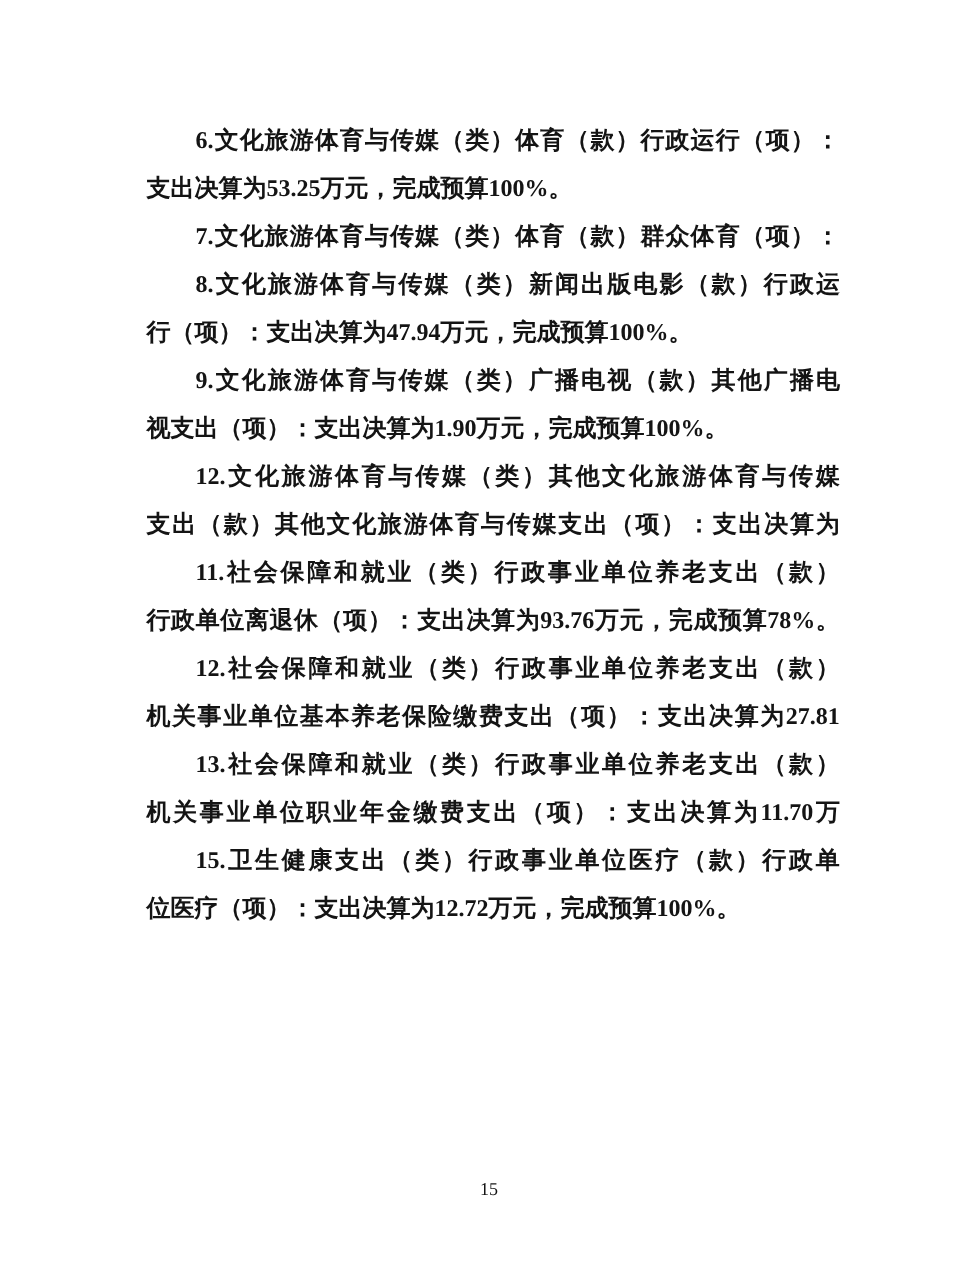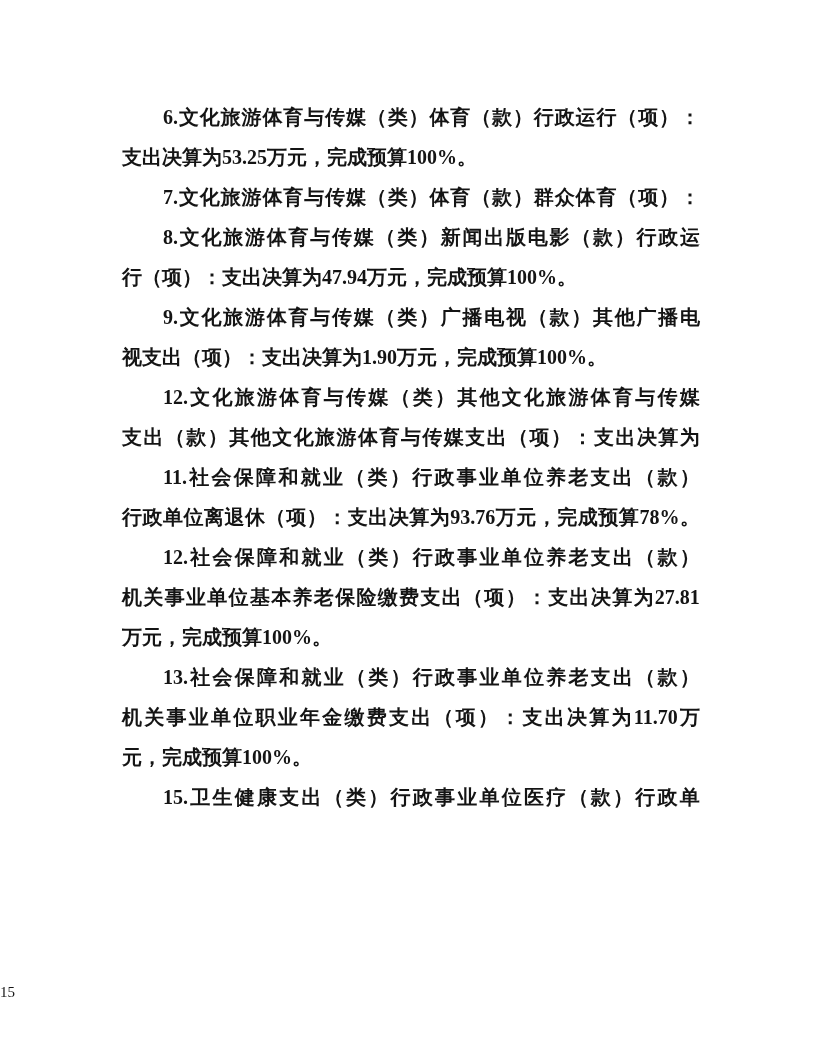--- a/index.html
+++ b/index.html
@@ -43,20 +43,21 @@
   .line.fill > span {
     flex: 0 0 auto;
   }
   .b { font-weight: 700; }
   .r { font-weight: 700; }
   .pageno {
     position: absolute;
     top: 982px;
     left: 0;
     width: 100%;
+    text-align: center;
     font-size: 15px;
     line-height: 20px;
     color: #141414;
   }
 </style>
 </head>
 <body>
 
 <div class="page">
   <div class="content" id="items">
@@ -342,21 +343,20 @@
           <span class="b">项</span>
           <span class="b">）</span>
           <span class="b">：</span>
           <span class="r">支</span>
           <span class="r">出</span>
           <span class="r">决</span>
           <span class="r">算</span>
           <span class="r">为</span>
           <span class="r">27.81</span>
         </div>
-        <div class="line"><span class="r">万元，完成预算100%。</span></div>
       </div>
       <div class="para">
         <div class="line fill indent">
           <span class="b">13.</span>
           <span class="b">社</span>
           <span class="b">会</span>
           <span class="b">保</span>
           <span class="b">障</span>
           <span class="b">和</span>
           <span class="b">就</span>
@@ -398,21 +398,20 @@
           <span class="b">）</span>
           <span class="b">：</span>
           <span class="r">支</span>
           <span class="r">出</span>
           <span class="r">决</span>
           <span class="r">算</span>
           <span class="r">为</span>
           <span class="r">11.70</span>
           <span class="r">万</span>
         </div>
-        <div class="line"><span class="r">元，完成预算100%。</span></div>
       </div>
       <div class="para">
         <div class="line fill indent">
           <span class="b">15.</span>
           <span class="b">卫</span>
           <span class="b">生</span>
           <span class="b">健</span>
           <span class="b">康</span>
           <span class="b">支</span>
           <span class="b">出</span>
@@ -427,16 +426,17 @@
           <span class="b">位</span>
           <span class="b">医</span>
           <span class="b">疗</span>
           <span class="b">（</span>
           <span class="b">款</span>
           <span class="b">）</span>
           <span class="b">行</span>
           <span class="b">政</span>
           <span class="b">单</span>
         </div>
+        <div class="line"><span class="b">位医疗（项）：</span><span class="r">支出决算为12.72万元，完成预算100%。</span></div>
       </div>
     </div>
   <div class="pageno">15</div>
 </div>
 
 </body></html>

